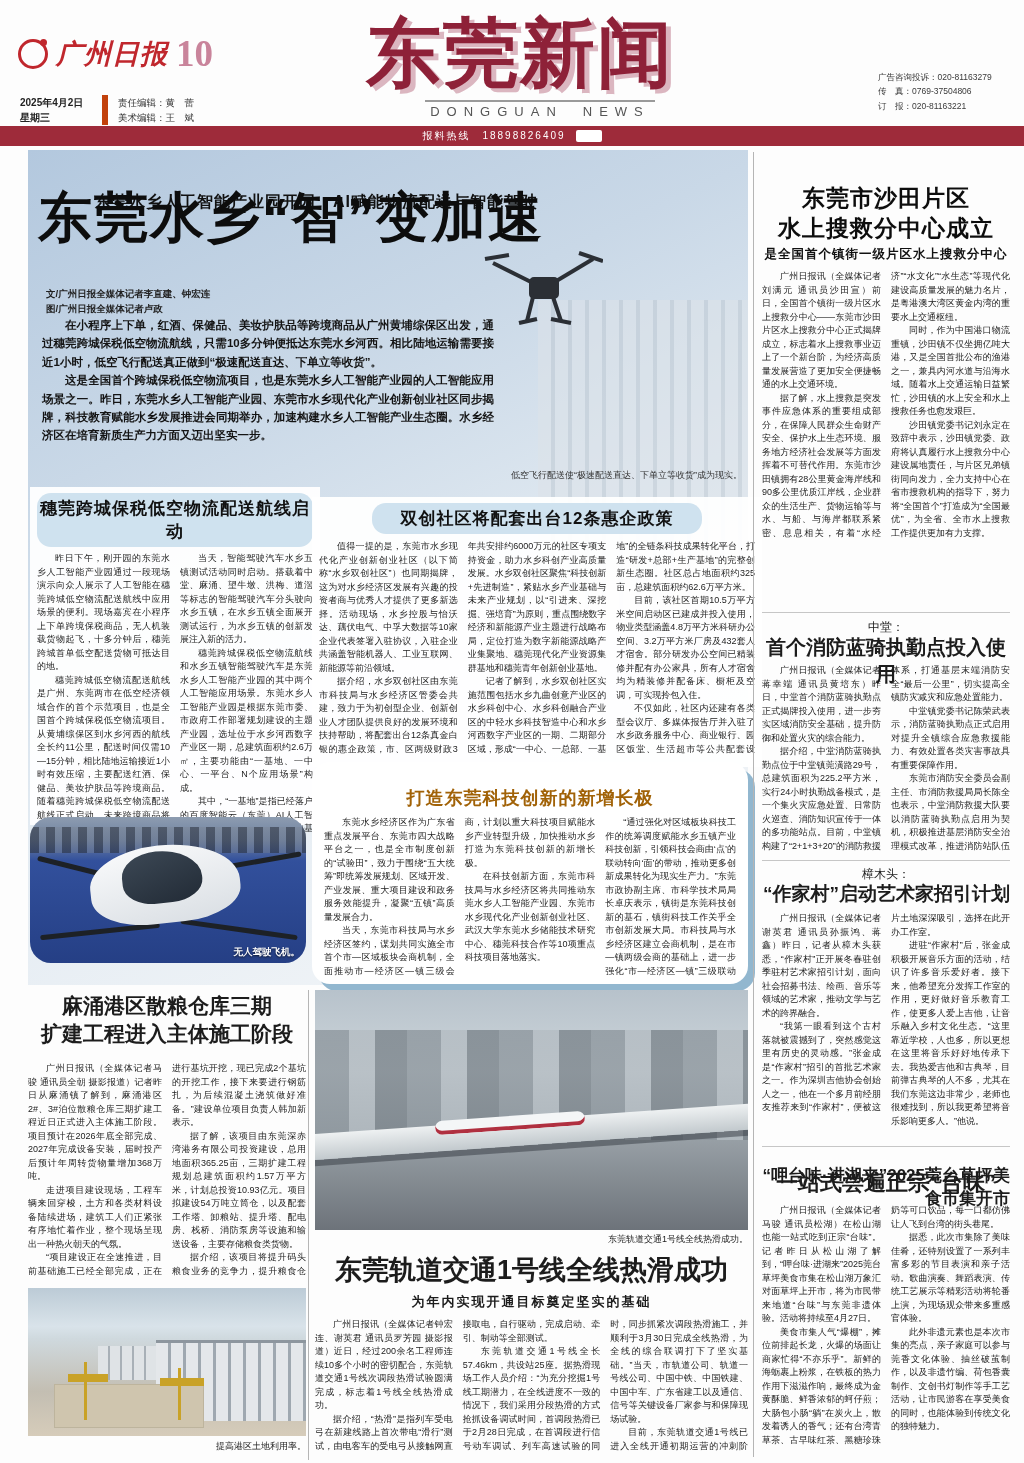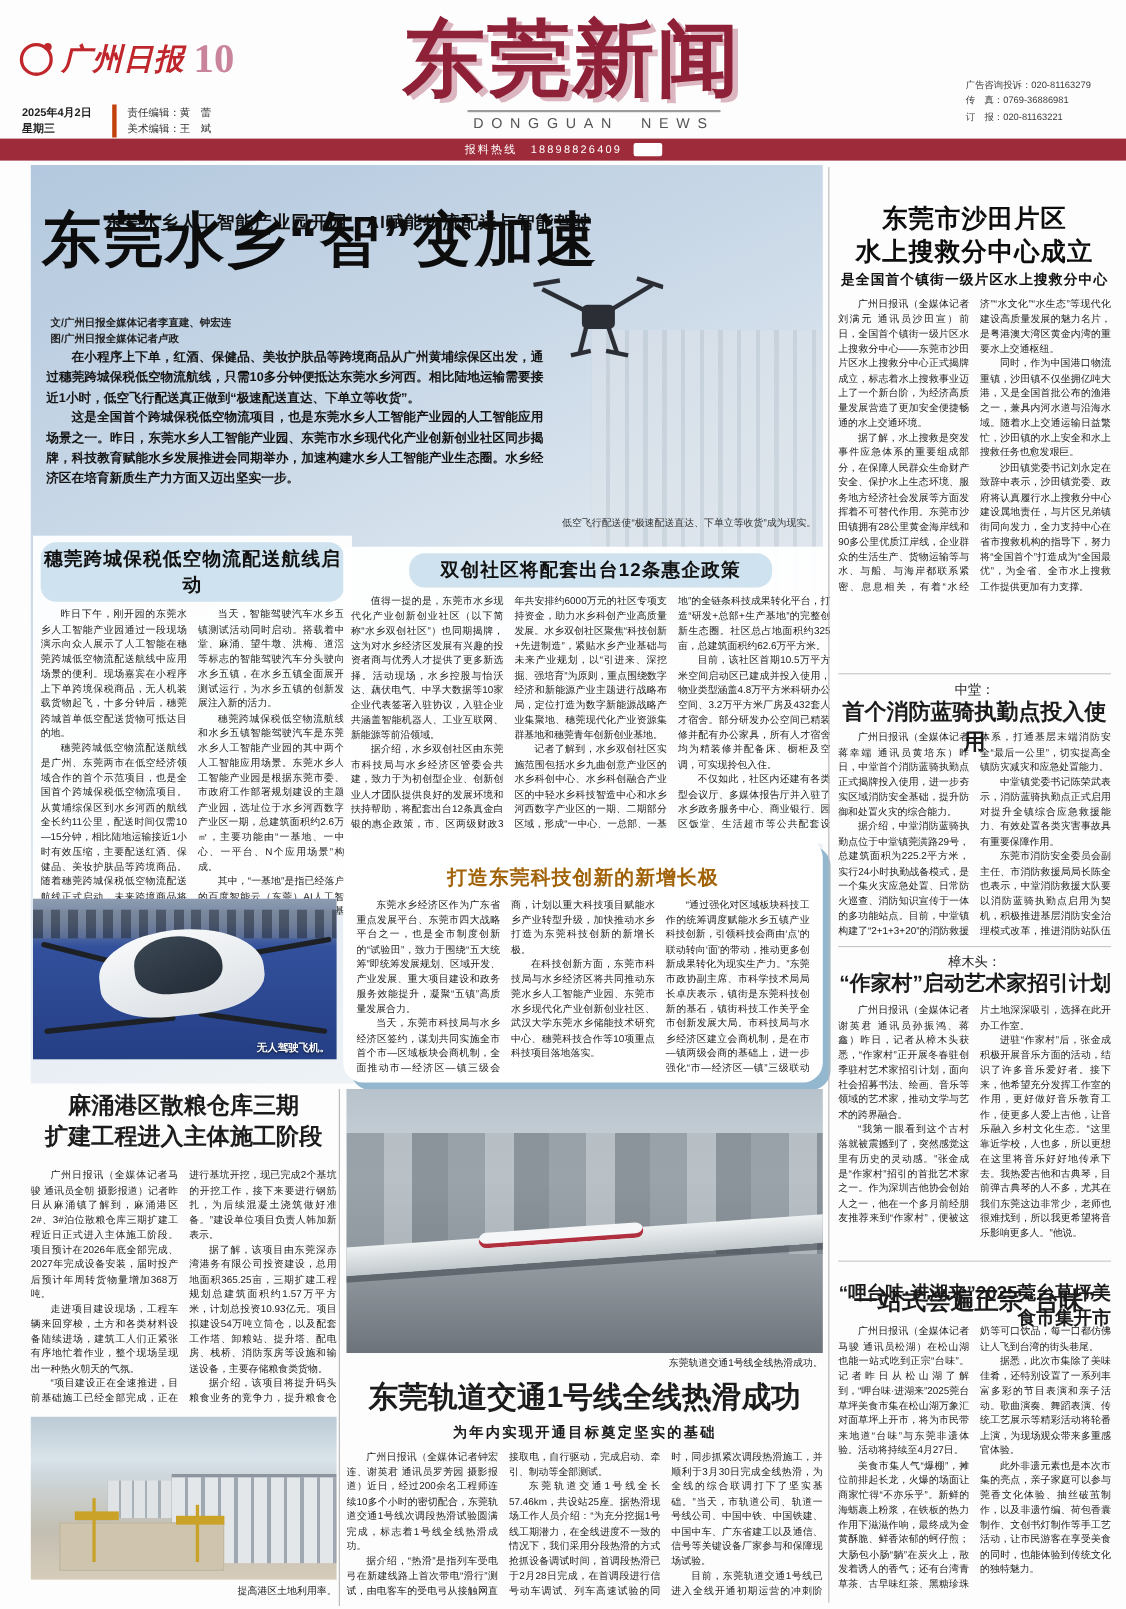--- a/index.html
+++ b/index.html
@@ -6,21 +6,21 @@
   #page{position:relative;width:1024px;height:1463px;margin:0 auto;background:#fdfdfd;
         font-family:"Liberation Sans","DejaVu Sans",sans-serif;color:#1c1c1c;overflow:hidden;}
   .abs{position:absolute;}
   
   .logo-row{left:18px;top:32px;display:flex;align-items:center;gap:8px;}
   .logo-ring{width:24px;height:24px;border:3px solid #c0272d;border-radius:50%;position:relative;display:inline-block;}
   .logo-ring i{position:absolute;width:7px;height:7px;background:#c0272d;border-radius:50%;right:-2px;top:-3px;}
   .logo-cn{font-family:"Liberation Serif","DejaVu Serif",serif;font-style:italic;font-weight:900;font-size:27px;color:#c0272d;letter-spacing:1px;}
   .page-num{font-size:37px;font-weight:900;color:#c9849b;font-family:"Liberation Serif",serif;}
   .date-blk{left:20px;top:95px;font-size:10px;font-weight:bold;line-height:1.5;color:#222;}
-  .ed-blk{left:102px;top:95px;font-size:9.5px;line-height:1.6;color:#333;border-left:4px solid #c2410c;padding-left:10px;}
+  .ed-blk{left:102px;top:95px;font-size:9.5px;line-height:1.6;color:#333;border-left:6px solid #c2410c;padding-left:10px;}
   .masthead{left:340px;top:4px;width:360px;text-align:center;font-family:"Liberation Serif","DejaVu Serif",serif;
             font-size:75px;font-weight:900;color:#8e2138;letter-spacing:2px;
             text-shadow:5px 4px 0 rgba(196,135,152,.6);}
   .mast-rule{left:425px;top:100px;width:230px;border-top:2px solid #9a9a9a;}
   .mast-en{left:425px;top:103px;width:230px;text-align:center;font-size:13px;color:#555;letter-spacing:7px;}
   .contact{left:878px;top:70px;width:140px;font-size:8.5px;color:#3a3a3a;line-height:1.7;}
   .hotbar{left:0;top:126px;width:1024px;height:20px;background:#9e2b3a;color:#fff;
           display:flex;align-items:center;justify-content:center;gap:10px;font-size:10px;letter-spacing:2px;}
   .hotbadge{width:26px;height:12px;background:#fff;border-radius:2px;display:inline-block;}
   
@@ -47,21 +47,21 @@
   
   .rc{left:762px;width:248px;}
   .rc-t{font-size:23px;font-weight:900;text-align:center;line-height:1.3;letter-spacing:1px;color:#0d0d0d;}
   .rc-sub{font-size:12.5px;font-weight:bold;text-align:center;letter-spacing:1px;color:#111;}
   .loc{font-size:12px;text-align:center;color:#222;}
   .hr{border-top:1px solid #c6c6c6;}
   .vr{border-left:1px solid #b5b5b5;}
   
   .ph{position:absolute;overflow:hidden;}
   .ph .cap{position:absolute;right:6px;bottom:4px;color:#fff;font-size:9.5px;font-weight:bold;text-shadow:0 1px 2px rgba(0,0,0,.7);}
-  .ph-drone{background:linear-gradient(180deg,#8d9cb0 0%,#6d80a0 16%,#32509c 30%,#253f85 100%);}
+  .ph-drone{background:linear-gradient(180deg,#8d9cb0 0%,#6d80a0 16%,#32509c 30%,#253f85 100%);border-radius:21px;}
   .cabin{position:absolute;left:60px;top:28px;width:150px;height:78px;background:linear-gradient(170deg,#fafbfc,#d9dee3);
          border-radius:55% 60% 45% 45%;transform:rotate(-6deg);}
   .canopy{position:absolute;left:92px;top:34px;width:80px;height:52px;background:linear-gradient(160deg,#3c4document5,#2a3340);
           background:linear-gradient(160deg,#3c4855,#222b36);border-radius:45% 55% 40% 40%;transform:rotate(-6deg);}
   .rotor{position:absolute;height:5px;background:#1d2126;border-radius:3px;}
   .crowd{position:absolute;left:0;top:10px;width:100%;height:26px;background:repeating-linear-gradient(90deg,rgba(40,45,55,.55) 0 9px,rgba(120,128,140,.35) 9px 16px);}
   .ph-port{background:linear-gradient(180deg,#bccbd6 0%,#d9e3ea 26%,#cfd9de 34%,#c3beb2 70%,#d6ccba 100%);}
   .silos{position:absolute;right:0;top:52px;width:150px;height:78px;
          background:repeating-linear-gradient(90deg,#e4e7ea 0 12px,#9fa8b0 12px 15px);border-top:3px solid #8d969e;}
   .silos2{position:absolute;left:70px;top:58px;width:90px;height:34px;
@@ -96,21 +96,21 @@
   </div>
   <div class="abs ed-blk">
     <div>责任编辑：黄　蕾</div>
     <div>美术编辑：王　斌</div>
   </div>
   <div class="abs masthead">东莞新闻</div>
   <div class="abs mast-rule"></div>
   <div class="abs mast-en">DONGGUAN　NEWS</div>
   <div class="abs contact">
     <div>广告咨询投诉：020-81163279</div>
-    <div>传　真：0769-36886981</div>
+    <div>传　真：0769-37504806</div>
     <div>订　报：020-81163221</div>
   </div>
   <div class="abs hotbar">
     <span>报料热线　18898826409</span>
     <span class="hotbadge"></span>
   </div>
 
   <div id="sky" class="abs">
     <div class="building"></div>
     <svg class="abs" style="left:455px;top:95px" width="120" height="85" viewBox="0 0 120 85">

